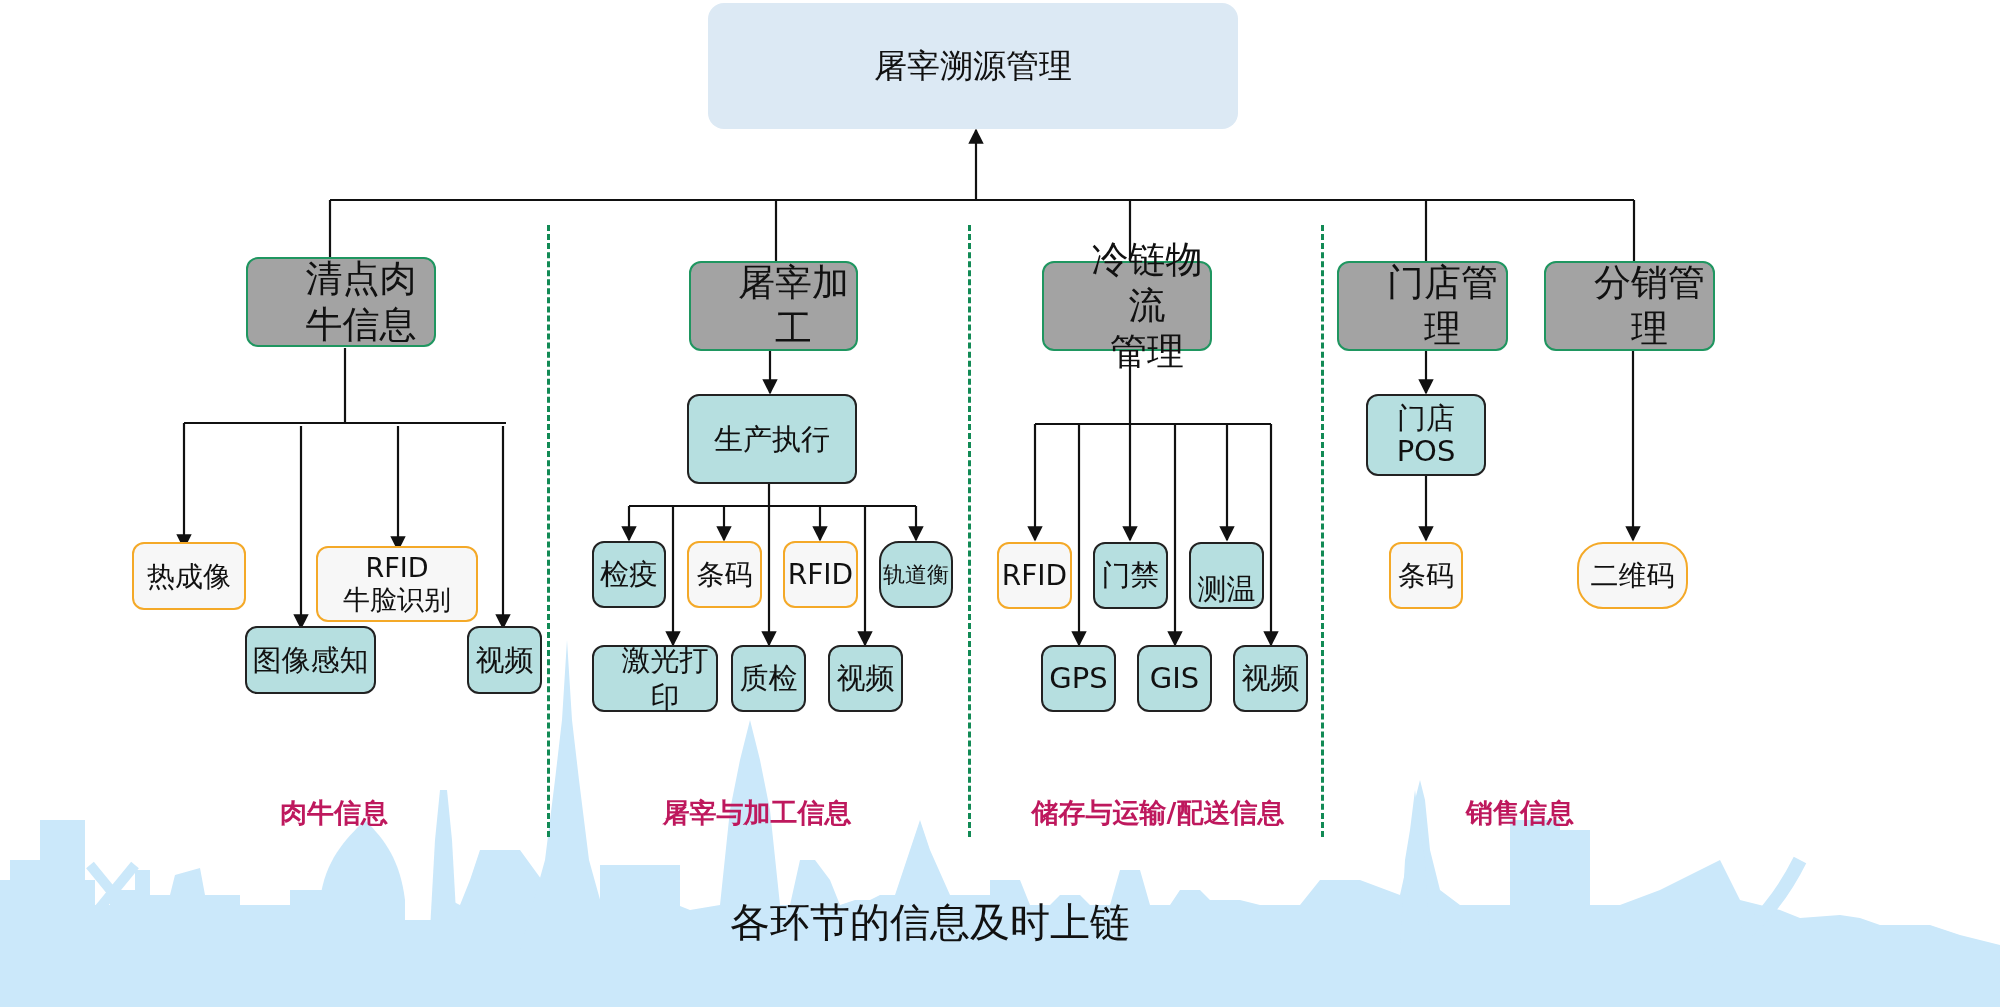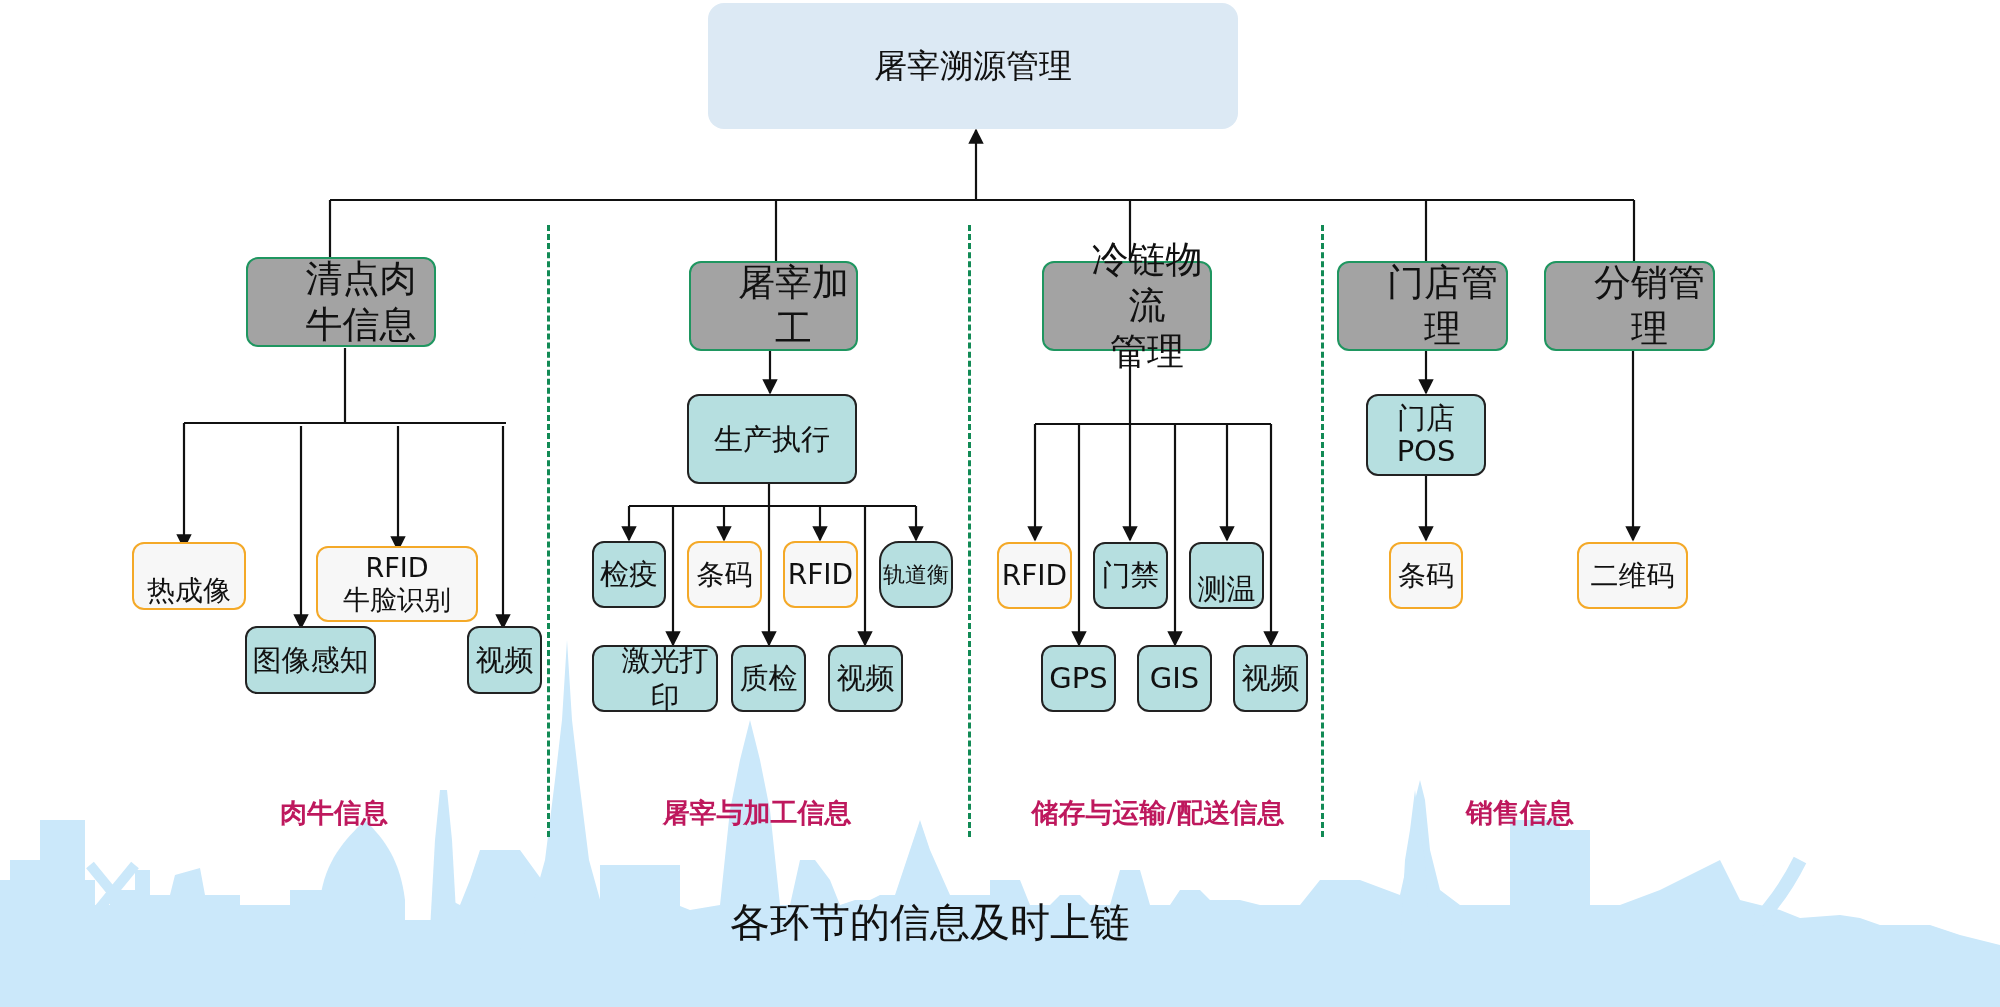--- a/index.html
+++ b/index.html
@@ -113,21 +113,21 @@
   <span style="white-space: pre-line;">冷链物流
 管理</span>
 </div>
 <div class="node cat" style="left:1337px; top:261px; width:171px; height:90px;">
   <span style="white-space: pre-line;">门店管理</span>
 </div>
 <div class="node cat" style="left:1544px; top:261px; width:171px; height:90px;">
   <span style="white-space: pre-line;">分销管理</span>
 </div>
 
-<div class="node orange" style="left:132px; top:542px; width:114px; height:68px;align-items:flex-end;">
+<div class="node orange" style="left:132px; top:542px; width:114px; height:68px;">
   <span style="white-space: pre-line;">热成像</span>
 </div>
 <div class="node orange" style="left:316px; top:546px; width:162px; height:76px; white-space:pre-line; line-height:1.2; font-size:27px;">
   <span style="white-space: pre-line;">RFID
 牛脸识别</span>
 </div>
 <div class="node teal" style="left:245px; top:626px; width:131px; height:68px;">
   <span style="white-space: pre-line;">图像感知</span>
 </div>
 <div class="node teal" style="left:467px; top:626px; width:75px; height:68px;">
@@ -179,21 +179,21 @@
 </div>
 
 <div class="node teal" style="left:1366px; top:394px; width:120px; height:82px; white-space:pre-line; line-height:1.15;">
   <span style="white-space: pre-line;">门店
 POS</span>
 </div>
 <div class="node orange" style="left:1389px; top:542px; width:74px; height:67px;">
   <span style="white-space: pre-line;">条码</span>
 </div>
 
-<div class="node orange" style="left:1577px; top:542px; width:111px; height:67px;">
+<div class="node orange" style="left:1577px; top:542px; width:111px; height:67px;border-radius:26px;">
   <span style="white-space: pre-line;">二维码</span>
 </div>
 
 <div class="label" style="left:334px; top:795px;">肉牛信息</div>
 <div class="label" style="left:757px; top:795px;">屠宰与加工信息</div>
 <div class="label" style="left:1144px; top:795px;margin-left:14px;">储存与运输/配送信息</div>
 <div class="label" style="left:1520px; top:795px;">销售信息</div>
 
 <div class="footer">各环节的信息及时上链</div>
 

